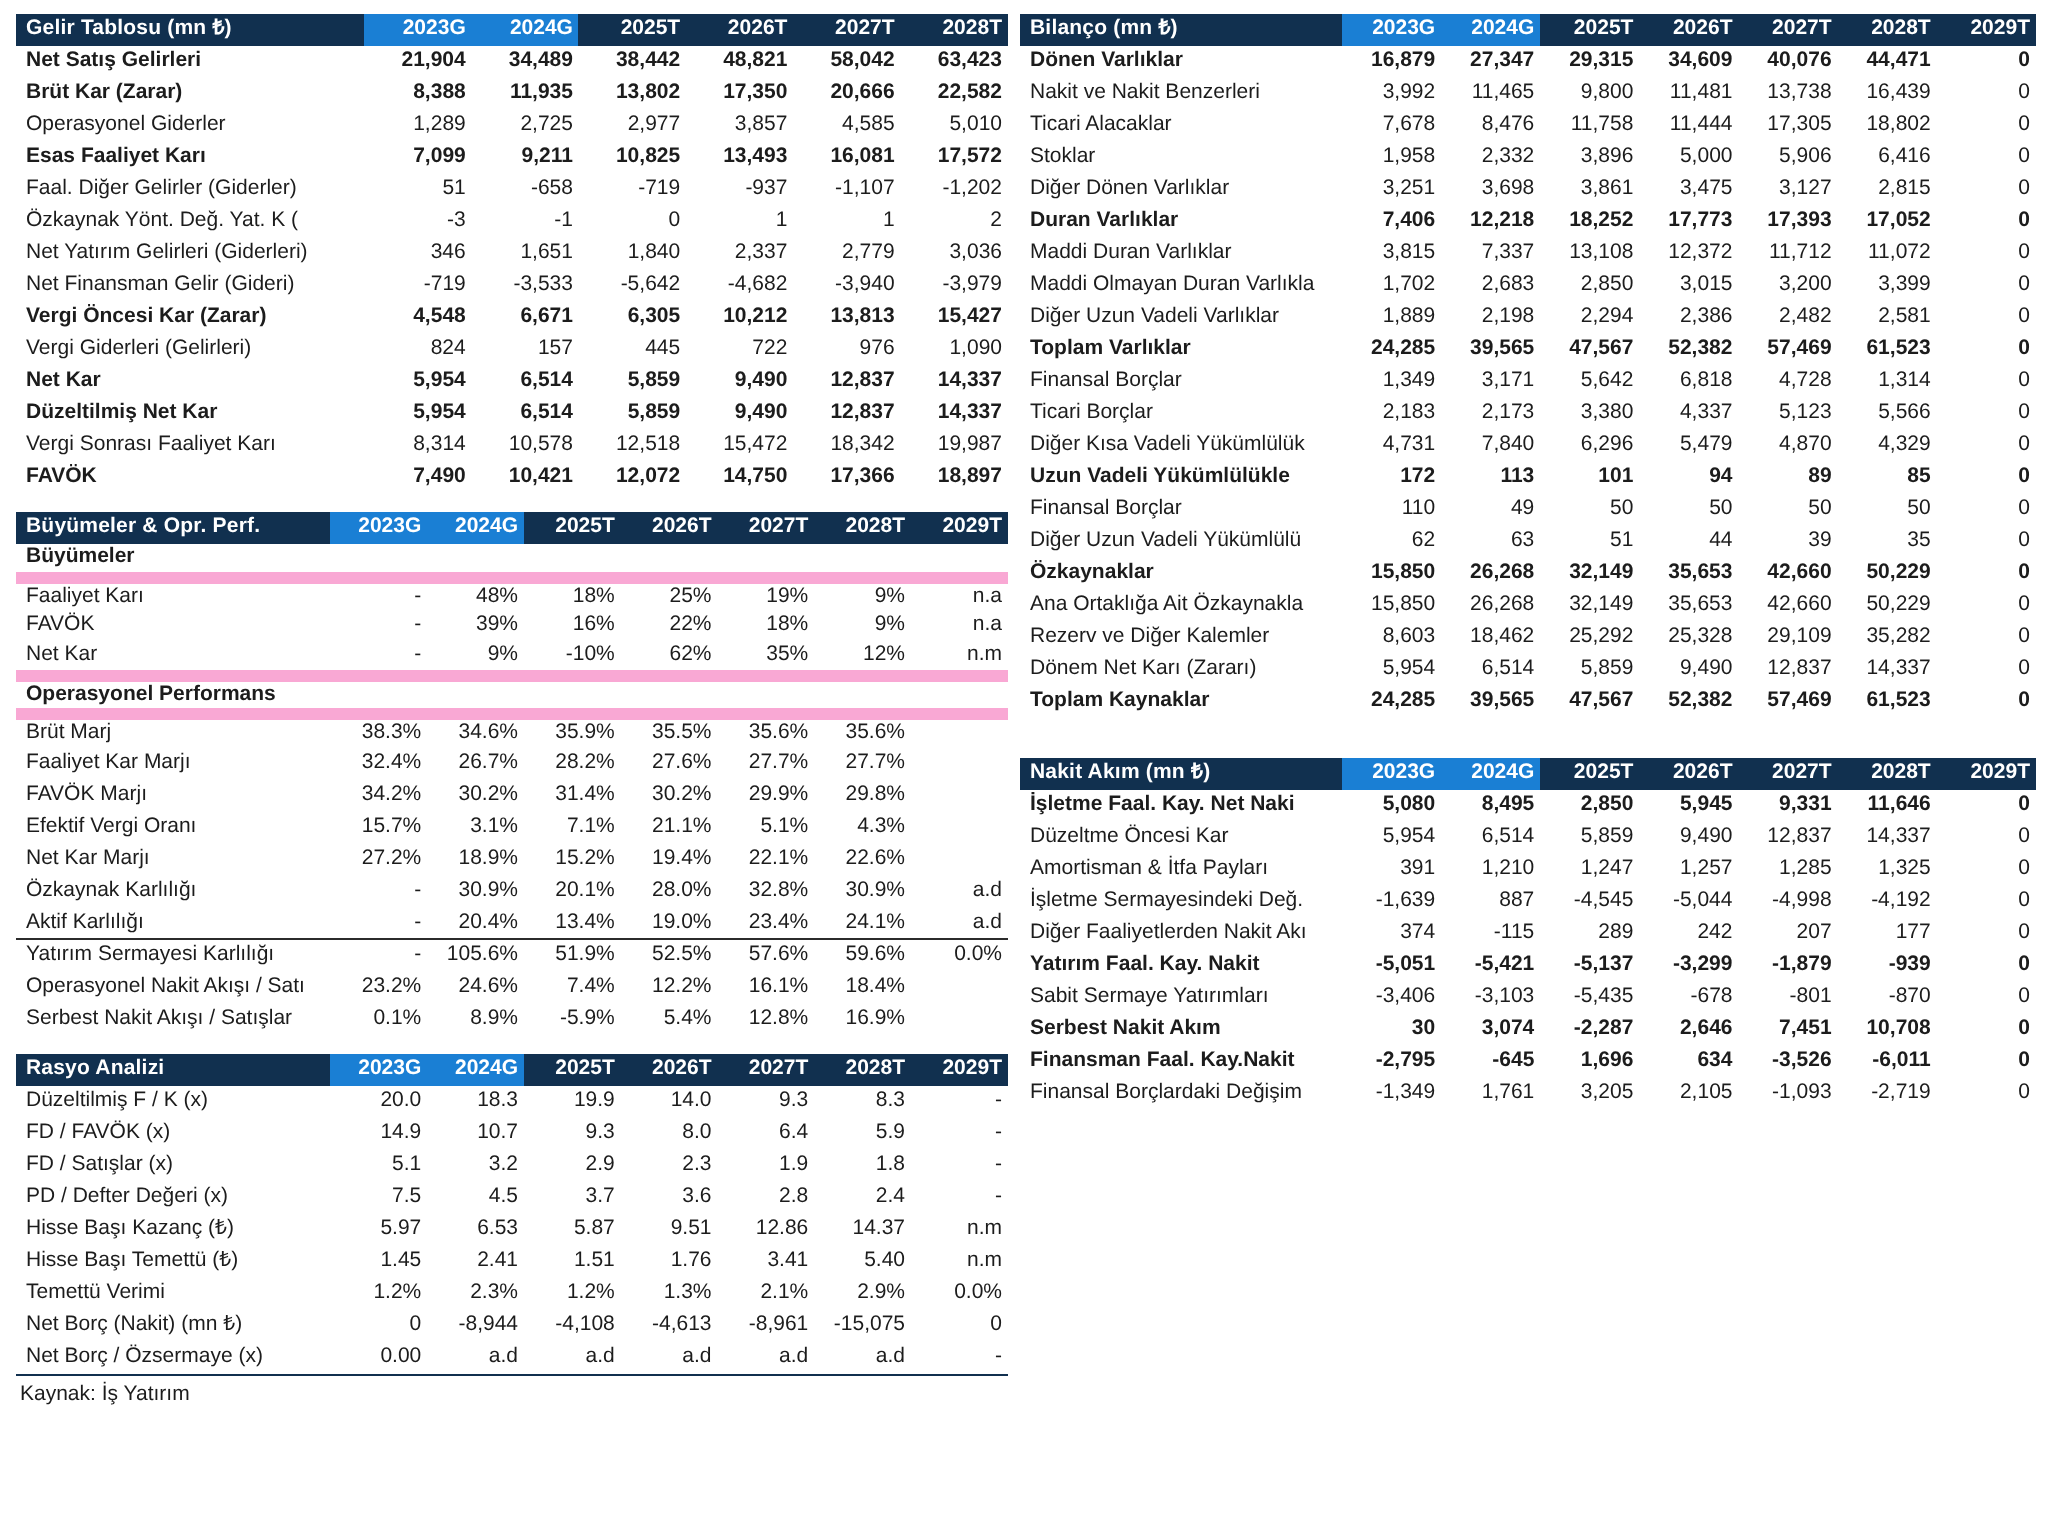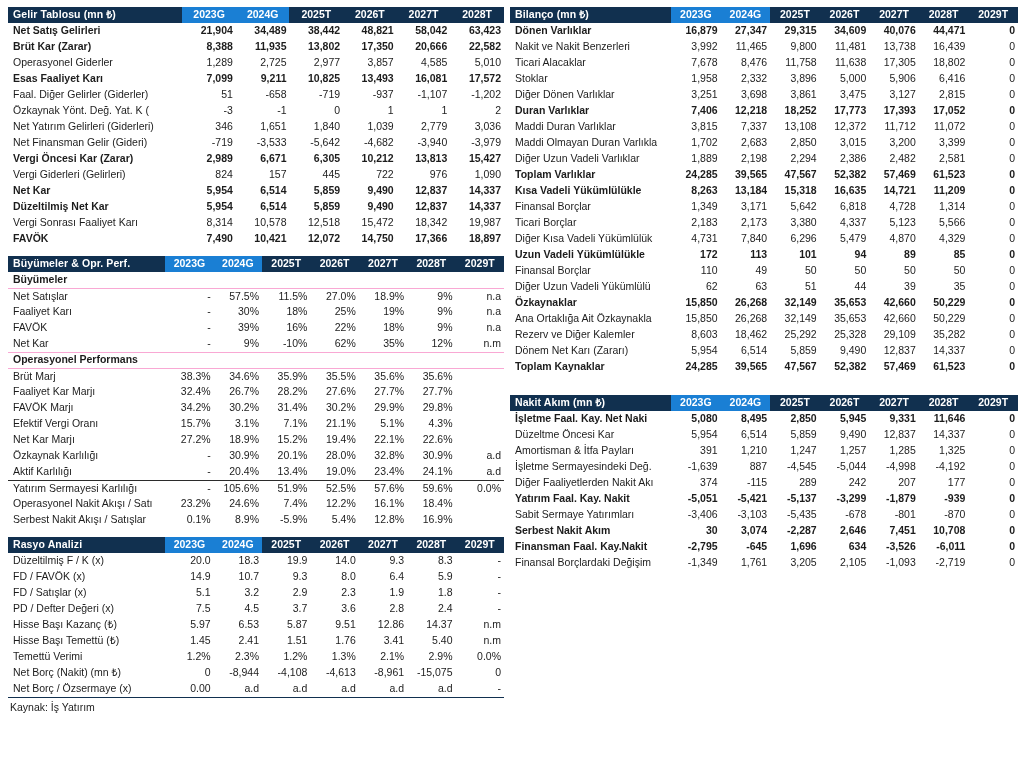--- a/index.html
+++ b/index.html
@@ -35,21 +35,21 @@
     overflow: hidden;
     text-overflow: clip;
   }
 
   
   thead th {
     background: #11304f;
     color: #ffffff;
     font-weight: bold;
     font-size: 10.5px;
-    text-align: center;
+    text-align: right;
     height: 17px;
     vertical-align: middle;
   }
   thead th.hlabel {
     text-align: left;
     padding-left: 5px;
     letter-spacing: 0.1px;
   }
   thead th.hi { background: #1a7fd4; }
 
@@ -57,21 +57,21 @@
   tbody td { text-align: right; color: #1c1c1c; }
   tbody td.lbl {
     text-align: left;
     padding-left: 5px;
     color: #1c1c1c;
   }
   tbody tr.bold td { font-weight: bold; }
   tbody tr.section td { font-weight: bold; }
 
   
-  tr.rule-b td  { border-bottom: 1px solid #f9a8d4; }
+  tr.rule-b td  { border-bottom: 6px solid #f9a8d4; }
   tr.rule-bd td { border-bottom: 1.6px solid #2b2b2b; }
 
   .endrule {
     border-top: 1.6px solid #11304f;
     margin-top: 0px;
   }
   .source {
     font-size: 10.5px;
     padding: 3px 0 0 2px;
     color: #1c1c1c;
@@ -163,36 +163,36 @@
             <td>0</td>
             <td>1</td>
             <td>1</td>
             <td>2</td>
           </tr>
           <tr>
             <td class="lbl">Net Yatırım Gelirleri (Giderleri)</td>
             <td>346</td>
             <td>1,651</td>
             <td>1,840</td>
-            <td>1,039</td>
+            <td>2,337</td>
             <td>2,779</td>
             <td>3,036</td>
           </tr>
           <tr>
             <td class="lbl">Net Finansman Gelir (Gideri)</td>
             <td>-719</td>
             <td>-3,533</td>
             <td>-5,642</td>
             <td>-4,682</td>
             <td>-3,940</td>
             <td>-3,979</td>
           </tr>
           <tr class="bold">
             <td class="lbl">Vergi Öncesi Kar (Zarar)</td>
-            <td>2,989</td>
+            <td>4,548</td>
             <td>6,671</td>
             <td>6,305</td>
             <td>10,212</td>
             <td>13,813</td>
             <td>15,427</td>
           </tr>
           <tr>
             <td class="lbl">Vergi Giderleri (Gelirleri)</td>
             <td>824</td>
             <td>157</td>
@@ -268,33 +268,23 @@
             <td class="lbl">Büyümeler</td>
             <td></td>
             <td></td>
             <td></td>
             <td></td>
             <td></td>
             <td></td>
             <td></td>
           </tr>
           <tr>
-            <td class="lbl">Net Satışlar</td>
-            <td>-</td>
-            <td>57.5%</td>
-            <td>11.5%</td>
-            <td>27.0%</td>
-            <td>18.9%</td>
-            <td>9%</td>
-            <td>n.a</td>
-          </tr>
-          <tr>
             <td class="lbl">Faaliyet Karı</td>
             <td>-</td>
-            <td>30%</td>
+            <td>48%</td>
             <td>18%</td>
             <td>25%</td>
             <td>19%</td>
             <td>9%</td>
             <td>n.a</td>
           </tr>
           <tr>
             <td class="lbl">FAVÖK</td>
             <td>-</td>
             <td>39%</td>
@@ -591,21 +581,21 @@
             <td>11,481</td>
             <td>13,738</td>
             <td>16,439</td>
             <td>0</td>
           </tr>
           <tr>
             <td class="lbl">Ticari Alacaklar</td>
             <td>7,678</td>
             <td>8,476</td>
             <td>11,758</td>
-            <td>11,638</td>
+            <td>11,444</td>
             <td>17,305</td>
             <td>18,802</td>
             <td>0</td>
           </tr>
           <tr>
             <td class="lbl">Stoklar</td>
             <td>1,958</td>
             <td>2,332</td>
             <td>3,896</td>
             <td>5,000</td>
@@ -664,30 +654,20 @@
             <td>0</td>
           </tr>
           <tr class="bold">
             <td class="lbl">Toplam Varlıklar</td>
             <td>24,285</td>
             <td>39,565</td>
             <td>47,567</td>
             <td>52,382</td>
             <td>57,469</td>
             <td>61,523</td>
-            <td>0</td>
-          </tr>
-          <tr class="bold">
-            <td class="lbl">Kısa Vadeli Yükümlülükle</td>
-            <td>8,263</td>
-            <td>13,184</td>
-            <td>15,318</td>
-            <td>16,635</td>
-            <td>14,721</td>
-            <td>11,209</td>
             <td>0</td>
           </tr>
           <tr>
             <td class="lbl">Finansal Borçlar</td>
             <td>1,349</td>
             <td>3,171</td>
             <td>5,642</td>
             <td>6,818</td>
             <td>4,728</td>
             <td>1,314</td>

